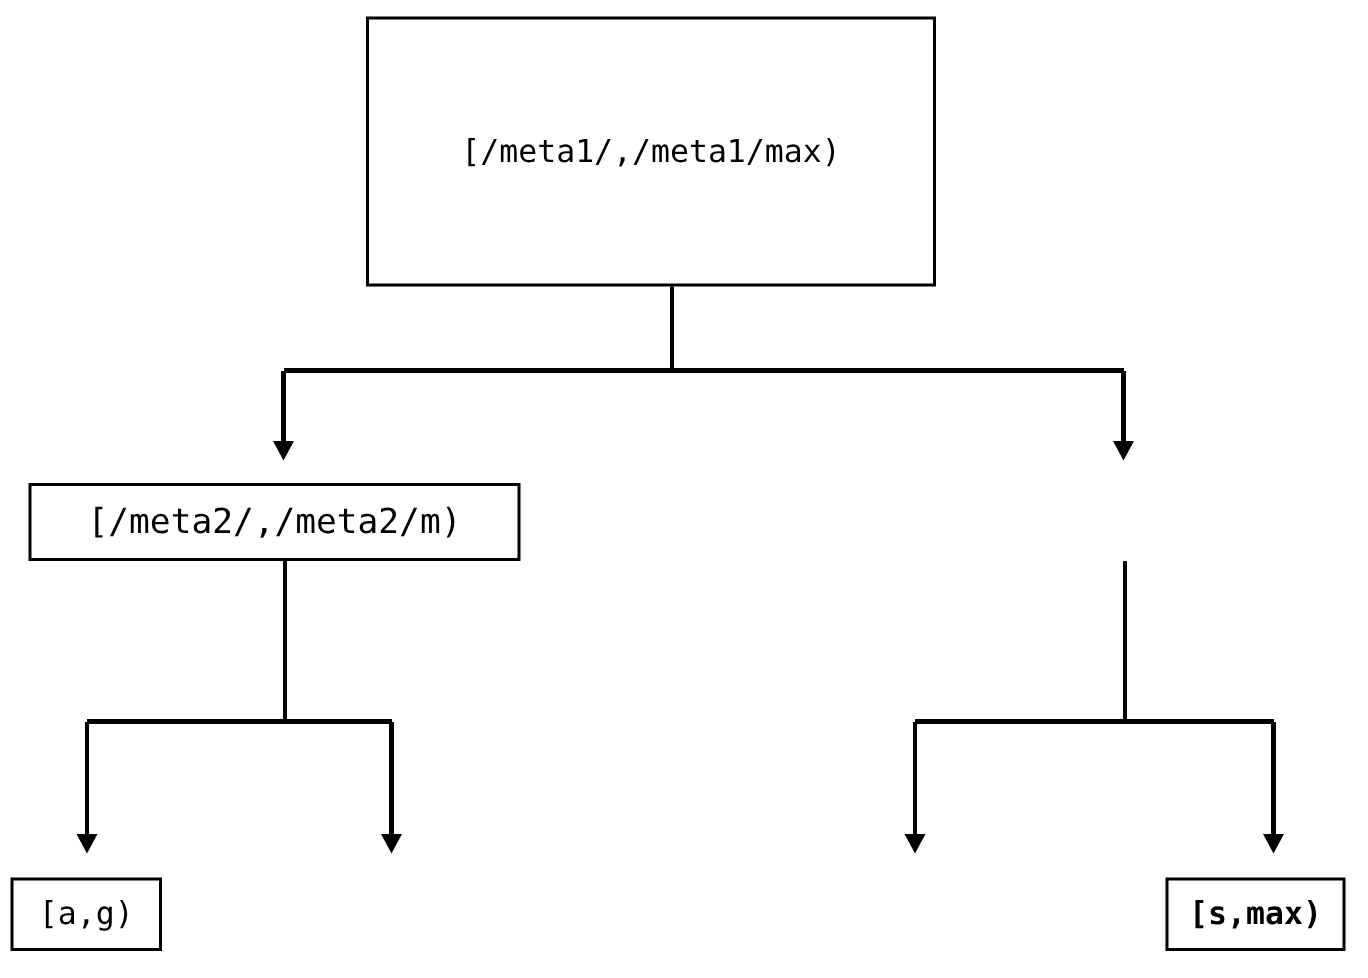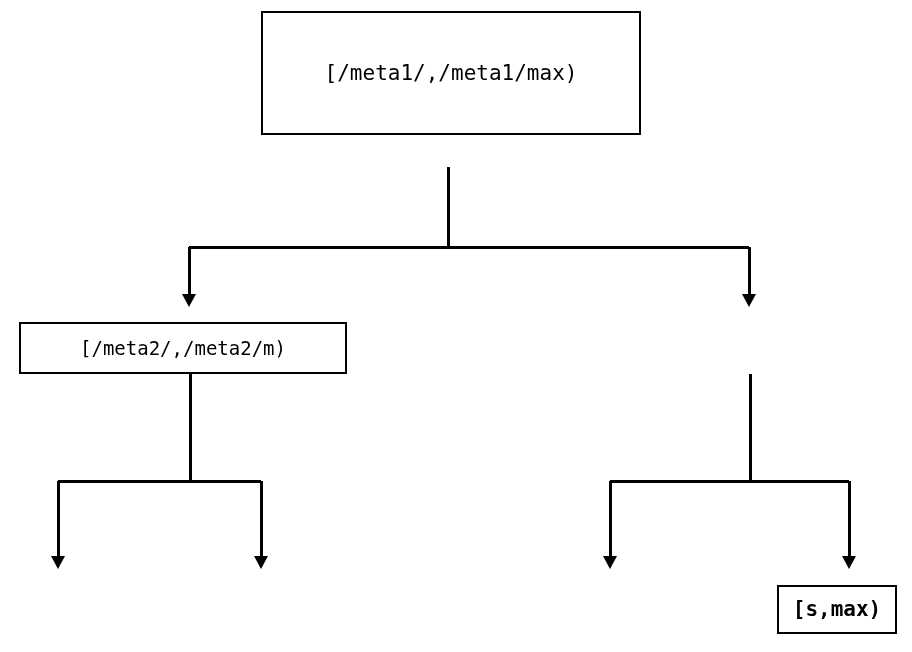--- a/index.html
+++ b/index.html
@@ -40,21 +40,21 @@
     letter-spacing: 0px;
   }
   .node-label {
     display: block;
     line-height: 1;
     color: #000000;
     font-family: "DejaVu Sans Mono", "Liberation Mono", monospace;
     white-space: pre;
   }
   .level-root .node-label { font-size: 21px; }
-  .level-mid .node-label  { font-size: 19px; }
+  .level-mid .node-label  { font-size: 23px; }
   .level-leaf .node-label { font-size: 21px; }
 </style>
 </head>
 <body>
 
 <div id="diagram-root">
 
   <svg id="tree-svg" viewBox="0 0 912 652">
     <g stroke="#000000" stroke-width="3" fill="none" shape-rendering="crispEdges">
 
@@ -79,29 +79,32 @@
     <g fill="#000000" stroke="none">
       <polygon points="182,294 196,294 189,307"></polygon>
       <polygon points="742,294 756,294 749,307"></polygon>
       <polygon points="51,556 65,556 58,569"></polygon>
       <polygon points="254,556 268,556 261,569"></polygon>
       <polygon points="603,556 617,556 610,569"></polygon>
       <polygon points="842,556 856,556 849,569"></polygon>
     </g>
   </svg>
 
-  <div class="node-box level-root" style="left:261px; top:11px; width:380px; height:124px;">
+  <div class="node-box level-root" style="left:244px; top:11px; width:380px; height:180px;">
     <span class="node-label">[/meta1/,/meta1/max)</span>
   </div>
 
   <div class="node-box level-mid" style="left:19px; top:322px; width:328px; height:52px;">
     <span class="node-label">[/meta2/,/meta2/m)</span>
   </div>
 
 
+  <div class="node-box level-leaf" style="left:7px; top:585px; width:101px; height:49px;">
+    <span class="node-label">[a,g)</span>
+  </div>
 
 
 
   <div class="node-box level-leaf" style="left:777px; top:585px; width:120px; height:49px;font-weight:bold;">
     <span class="node-label">[s,max)</span>
   </div>
 
 </div>
 
 </body></html>

